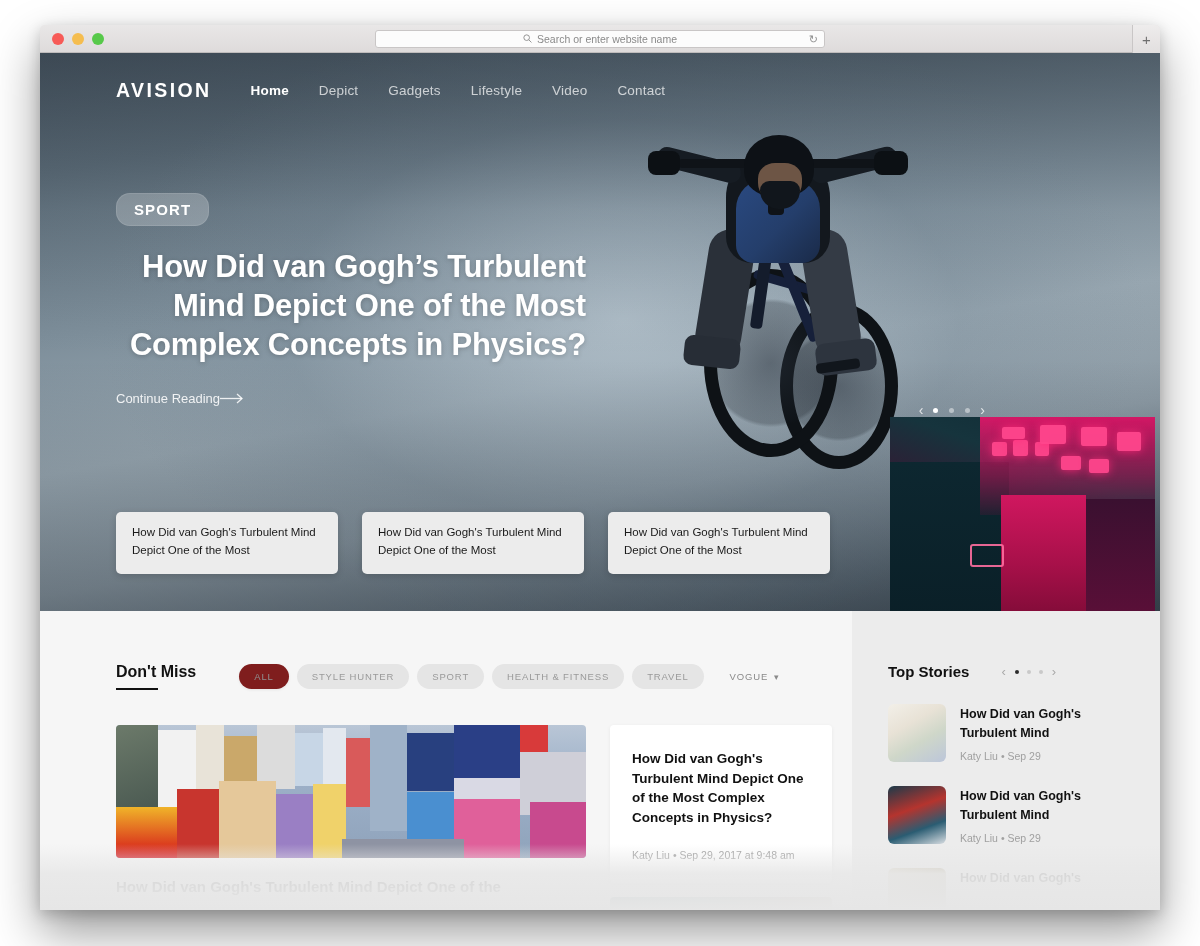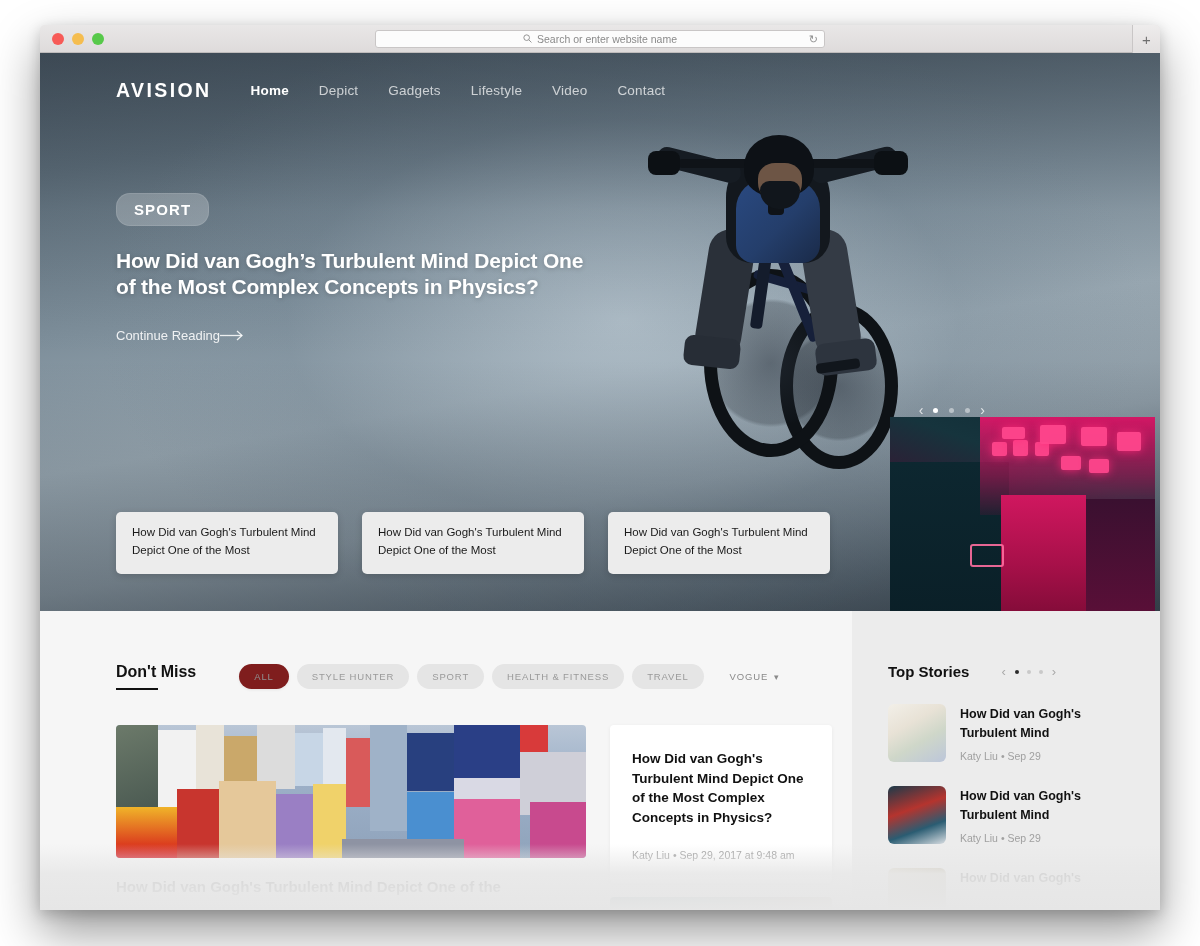--- a/index.html
+++ b/index.html
@@ -169,25 +169,26 @@
   .tag-pill {
     display:inline-block;
     background: rgba(255,255,255,0.24);
     color:#ffffff; font-size:15px; font-weight:700; letter-spacing:1.1px;
     padding: 7px 17px; border-radius: 14px;
     border: 1px solid rgba(255,255,255,0.10);
   }
   .hero-title {
     margin-top: 22px;
     color:#ffffff;
-    font-size: 21px;
+    font-size: 31px;
     font-weight: 700;
     line-height: 1.25;
     letter-spacing:-0.2px;
     text-shadow: 0 1px 5px rgba(0,0,0,0.22);
+    text-align: right;
   }
   .continue {
     margin-top: 27px;
     display:flex; align-items:center; 
     color: rgba(255,255,255,0.88); font-size:13px;
   }
   .arrow-long { display:inline-flex; }
 
   
   .hero-nav {

